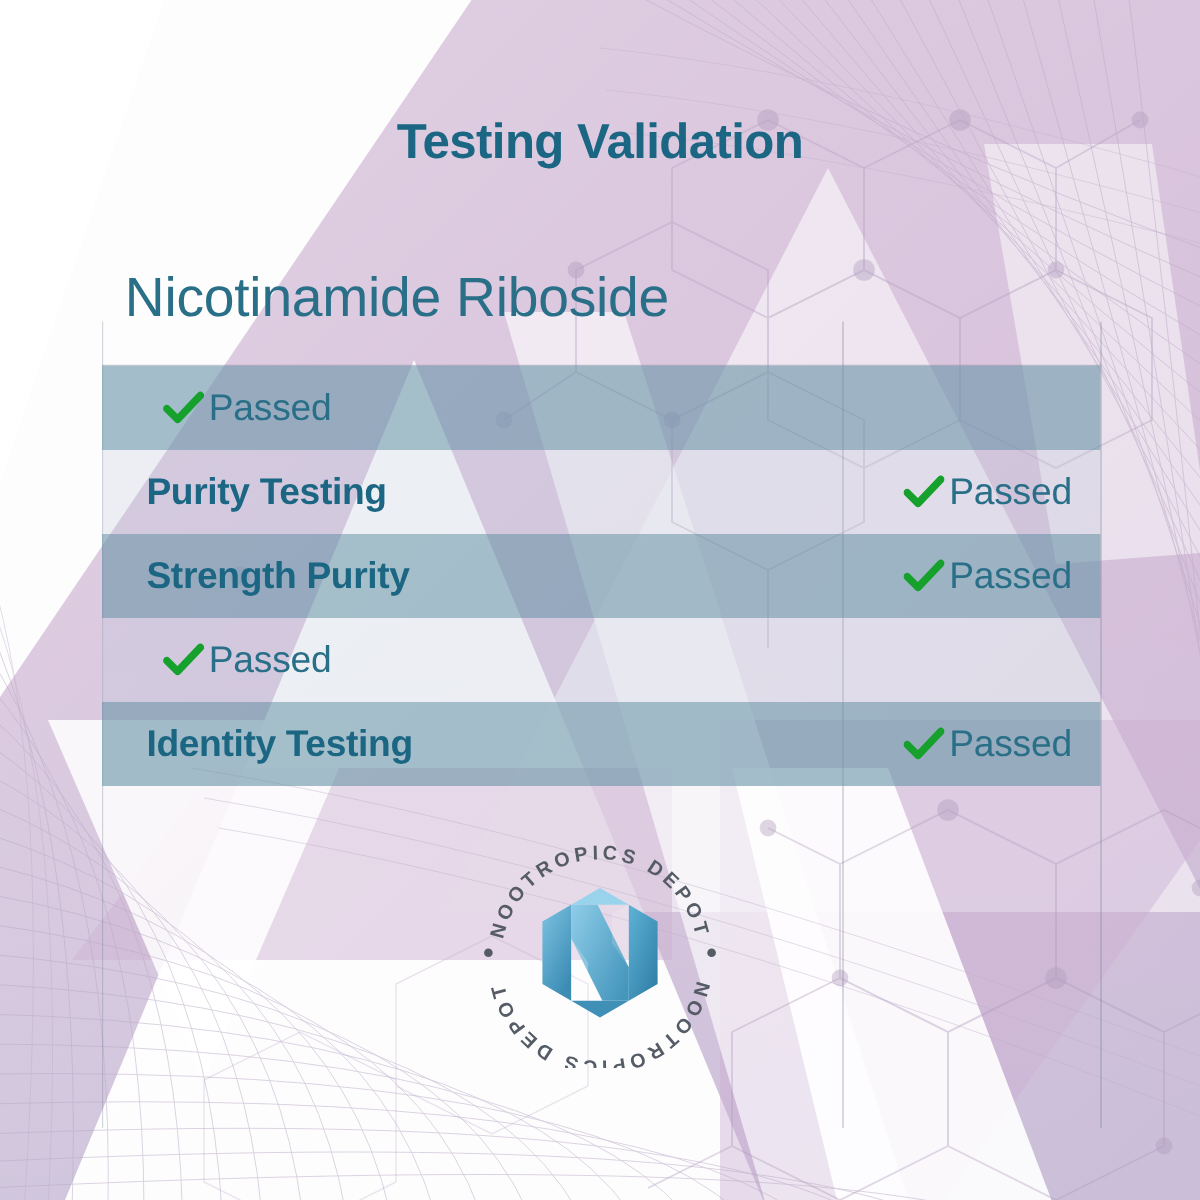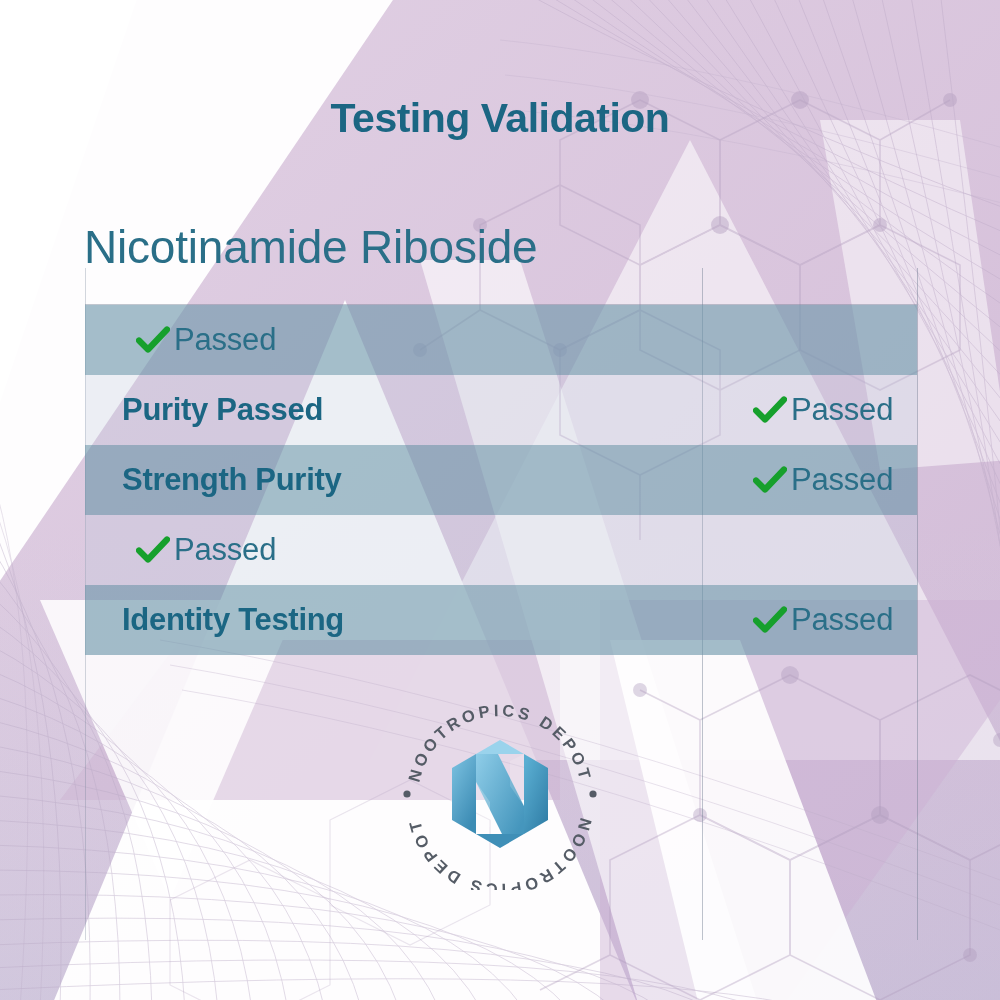--- a/index.html
+++ b/index.html
@@ -16,21 +16,21 @@
   
   #content{position:absolute;inset:0;width:1000px;height:1000px;}
 
   #title{
     position:absolute;left:0;right:0;top:96px;
     text-align:center;
     font-size:41px;font-weight:700;letter-spacing:-0.5px;
     color:#1b6683;line-height:1.08;
   }
   #subtitle{
-    position:absolute;left:84px;top:222px;
+    position:absolute;left:104px;top:222px;
     font-size:46px;font-weight:400;letter-spacing:-0.2px;
     color:#2a6f88;line-height:1.1;text-align:center;
   }
 
   #table{position:absolute;left:85px;top:305px;width:832px;}
   .hrule{
     position:absolute;left:85px;top:304px;width:832px;height:1px;
     background:rgba(120,130,150,0.45);
   }
   .vrule{
@@ -245,21 +245,21 @@
       <div class="row shaded">
         <div class="row-status">
           <svg class="check-icon" viewBox="0 0 34 30" xmlns="http://www.w3.org/2000/svg">
             <path d="M3 15.5 L12 24.5 L31 4.5" fill="none" stroke="#16a02c" stroke-width="6.2" stroke-linecap="round" stroke-linejoin="round"></path>
           </svg>
           <span class="status-text">Passed</span>
         </div>
       </div>
 
       <div class="row plain">
-        <div class="row-label">Purity Passed</div>
+        <div class="row-label">Purity Testing</div>
         <div class="row-status">
           <svg class="check-icon" viewBox="0 0 34 30" xmlns="http://www.w3.org/2000/svg">
             <path d="M3 15.5 L12 24.5 L31 4.5" fill="none" stroke="#16a02c" stroke-width="6.2" stroke-linecap="round" stroke-linejoin="round"></path>
           </svg>
           <span class="status-text">Passed</span>
         </div>
       </div>
 
       <div class="row shaded">
         <div class="row-label">Strength Purity</div>

